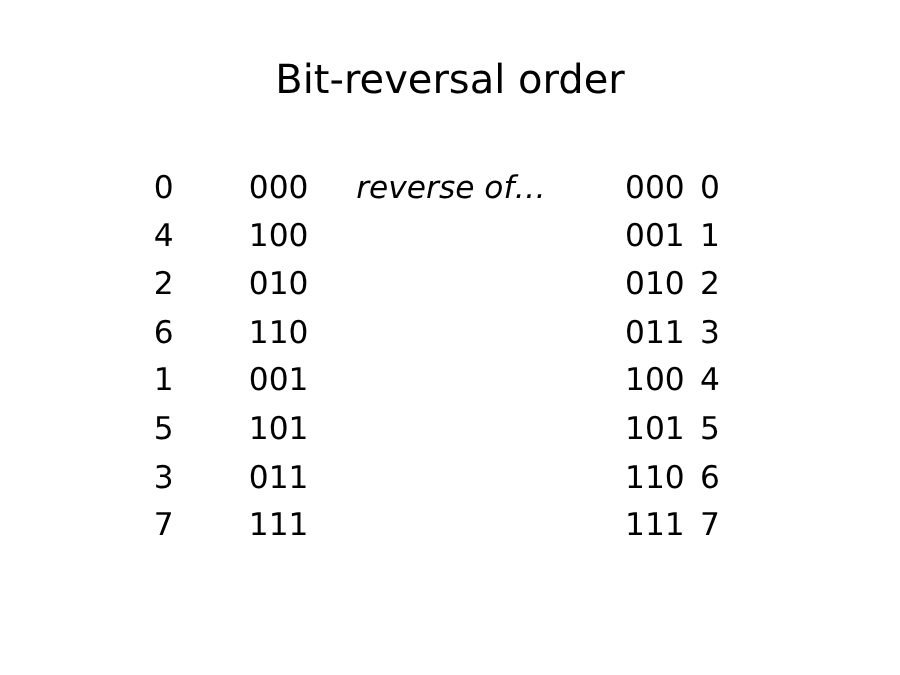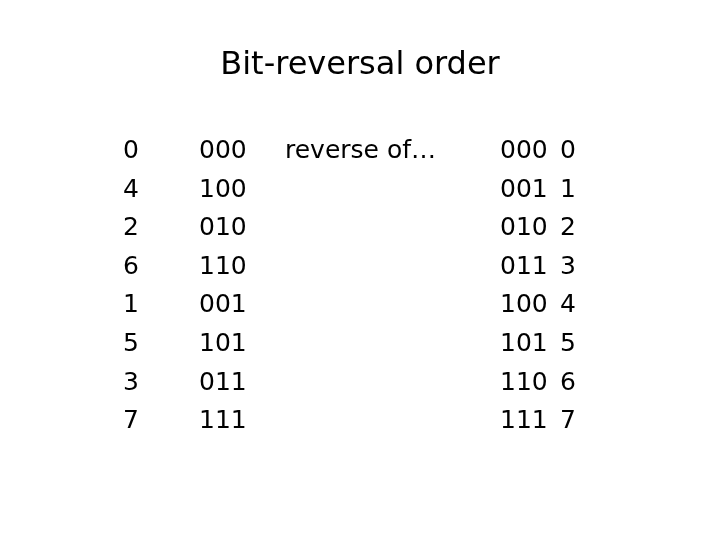--- a/index.html
+++ b/index.html
@@ -43,21 +43,21 @@
     height: 38.6px;
   }
   .cell {
     font-size: 25px;
     line-height: 38.6px;
     color: #000000;
     white-space: pre;
   }
   .col-dec   { width: 76px; text-align: left; }
   .col-bin   { width: 86px; text-align: left; }
-  .col-mid   { width: 215px; text-align: left; }
+  .col-mid   { width: 215px; text-align: left; font-style: italic; }
   .col-rbin  { width: 60px; text-align: left; }
   .col-rdec  { width: 30px; text-align: left; }
 </style>
 </head>
 <body>
 
 <div class="slide">
 
   <div class="slide-title">Bit-reversal order</div>
 

